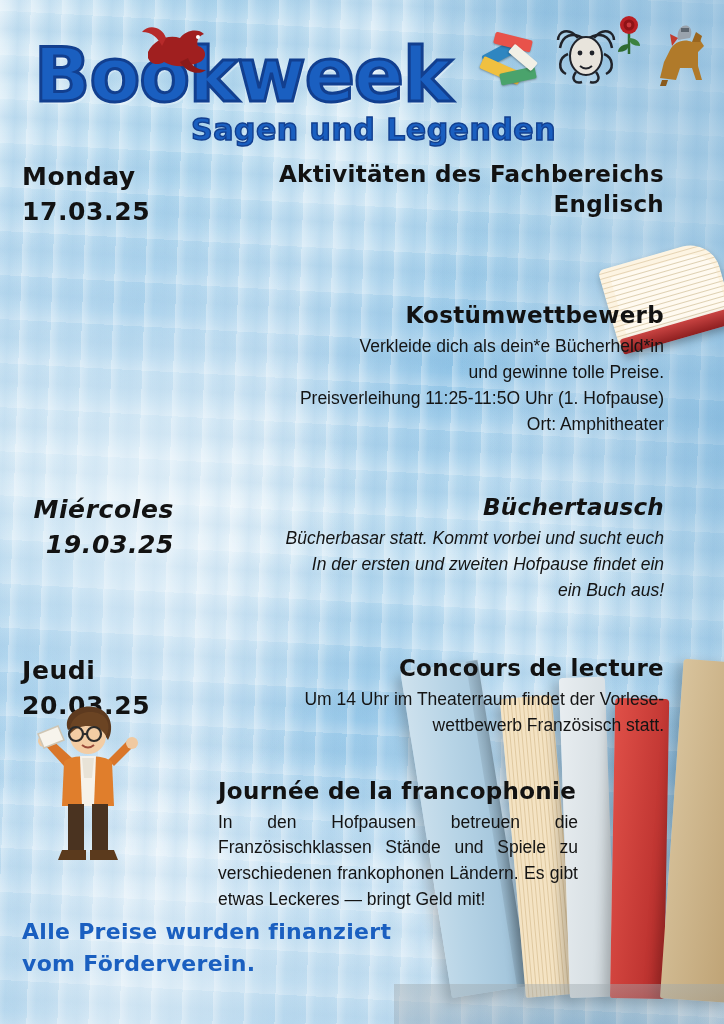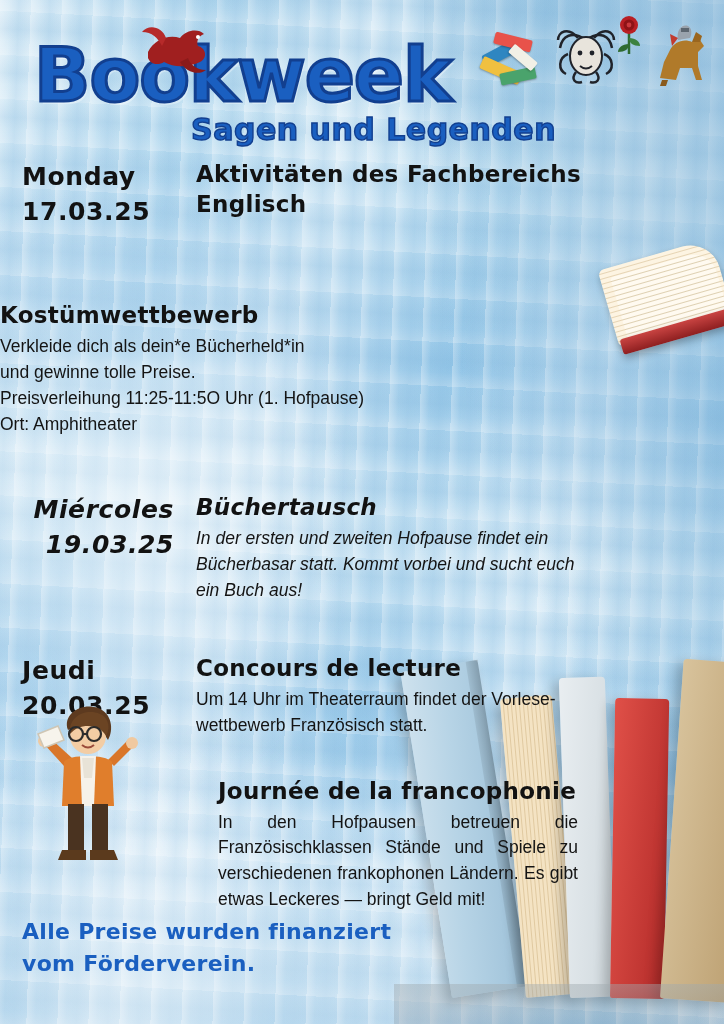--- a/index.html
+++ b/index.html
@@ -238,20 +238,21 @@
     font-family: "DejaVu Sans", sans-serif;
     font-weight: 700;
     font-size: 25px;
     color: #121212;
     letter-spacing: 0.6px;
     line-height: 1.38;
     white-space: nowrap;
   }
   .content {
     flex: 1 1 auto;
+    text-align: right;
   }
   .evt-title {
     font-family: "DejaVu Sans", sans-serif;
     font-weight: 700;
     font-size: 23px;
     color: #121212;
     line-height: 1.3;
     letter-spacing: 0.3px;
   }
   .evt-body {
@@ -400,22 +401,22 @@
     </div>
 
     <div class="row r3">
       <div class="daycol right">
         <div class="day">Miércoles</div>
         <div class="date">19.03.25</div>
       </div>
       <div class="content">
         <div class="evt-title">Büchertausch</div>
         <div class="evt-body">
+          <div>Bücherbasar statt. Kommt vorbei und sucht euch</div>
           <div>In der ersten und zweiten Hofpause findet ein</div>
-          <div>Bücherbasar statt. Kommt vorbei und sucht euch</div>
           <div>ein Buch aus!</div>
         </div>
       </div>
     </div>
 
     <div class="row r4">
       <div class="daycol">
         <div class="day">Jeudi</div>
         <div class="date">20.03.25</div>
       </div>

